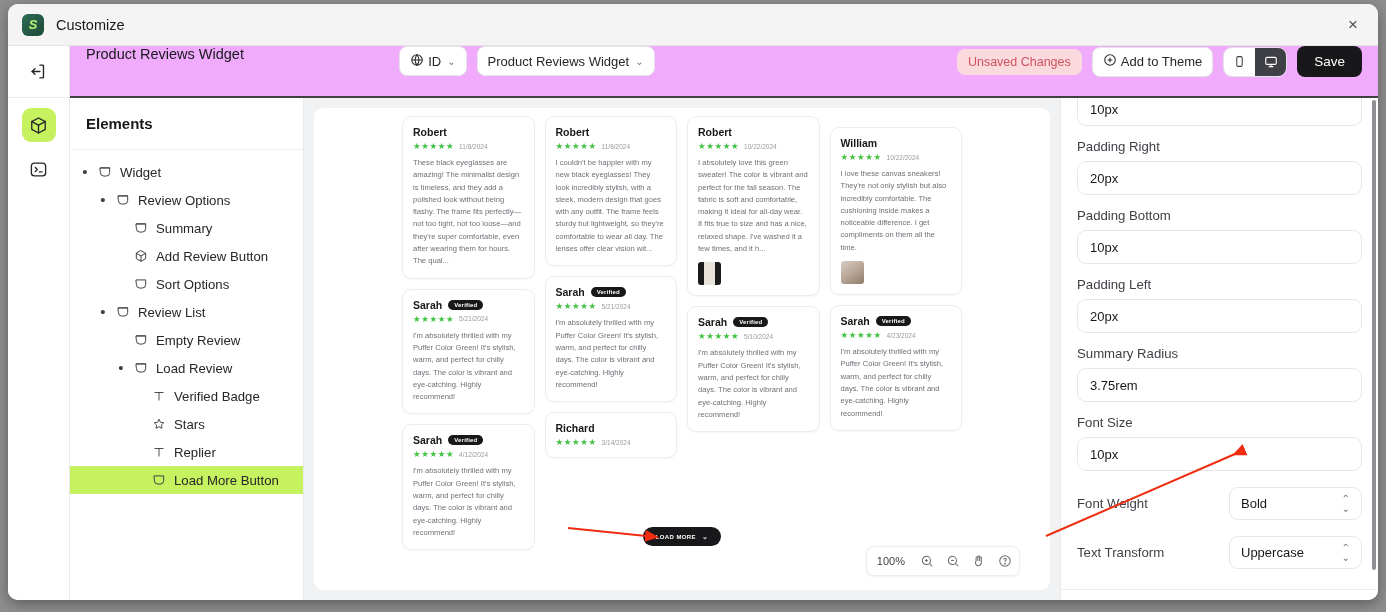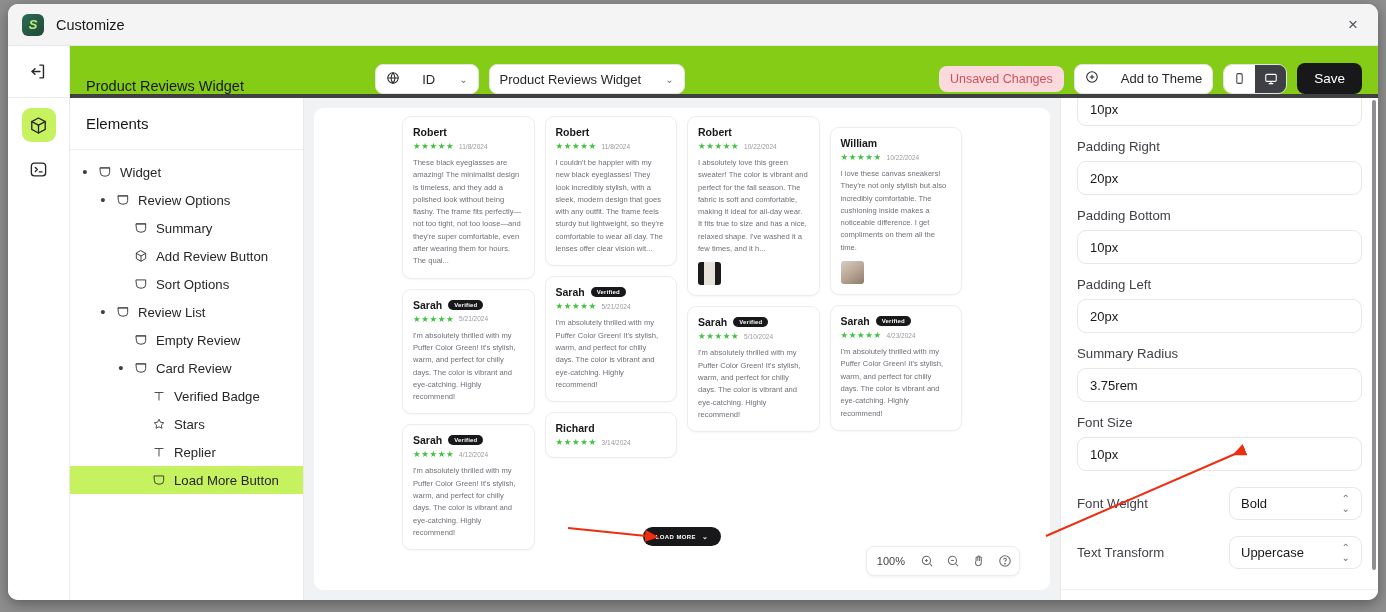--- a/index.html
+++ b/index.html
@@ -66,31 +66,31 @@
   }
   .rail-btn.active { background: #c5f25e; }
   .rail-icon svg { display: block; }
 
   
   .main { flex: 1; display: flex; flex-direction: column; min-width: 0; }
 
   
   .toolbar {
     height: 52px; flex: 0 0 52px;
-    border-bottom: 4px solid #404040;
-    display: flex; align-items: flex-end;
+    border-bottom: 2px solid #404040;
+    display: flex; align-items: flex-start;
     padding: 0 16px; gap: 8px;
-    background: #84cc16;
+    background: #f0abfc;
   }
   .doc-title { font-size: 14.5px; color: #18181b; }
   .tb-center { margin-left: auto; margin-right: auto; display: flex; gap: 10px; align-items: center; }
   .tb-right { margin-left: auto; display: flex; gap: 10px; align-items: center; }
   .pill {
     height: 30px; border: 1px solid #e4e4e7; border-radius: 8px;
-    background: #fff; display: inline-flex; align-items: center; gap: 22px;
+    background: #fff; display: inline-flex; align-items: center; gap: 4px;
     padding: 0 10px; font-size: 13px; color: #27272a; cursor: pointer;
     white-space: nowrap;
   }
   .pill .chev { color: #71717a; font-size: 10px; margin-left: 2px; }
   .badge-unsaved {
     background: #fadadd; color: #d0515f; font-size: 12.5px;
     border-radius: 8px; padding: 6px 11px; white-space: nowrap;
   }
   .seg {
     display: inline-flex; border: 1px solid #e4e4e7; border-radius: 9px; overflow: hidden;
@@ -111,21 +111,21 @@
   .workspace { flex: 1; display: flex; min-height: 0; }
 
   
   .tree-panel {
     width: 234px; flex: 0 0 234px;
     border-right: 1px solid #e9e9ec;
     background: #fff; display: flex; flex-direction: column;
   }
   .tree-head {
     height: 52px; display: flex; align-items: center; padding: 0 16px;
-    font-size: 15px; font-weight: normal; color: #18181b;
+    font-size: 15px; font-weight: bold; color: #18181b;
     border-bottom: 1px solid #efeff1;
   }
   .tree-list { padding: 8px 0; overflow: hidden; }
   .tree-row {
     display: flex; align-items: center; gap: 7px;
     height: 28px; font-size: 13.2px; color: #27272a; cursor: pointer;
     padding-right: 8px;
   }
   .tree-row.selected { background: #c5f25e; }
   .tw { width: 10px; flex: 0 0 10px; display: flex; align-items: center; justify-content: center;
@@ -396,21 +396,21 @@
                 <span>Empty Review</span>
               </div>
               <div class="tree-row" style="padding-left: 46px;">
                 <span class="tw">•</span>
                 <span class="tree-ico">
                   <svg width="14" height="14" viewBox="0 0 24 24" fill="none" stroke="#3f3f46" stroke-width="1.7" stroke-linecap="round" stroke-linejoin="round">
                     <path d="M4 5h16v8a6 6 0 0 1-6 6h-4a6 6 0 0 1-6-6z"></path>
                     <path d="M4 5h16"></path>
                   </svg>
                 </span>
-                <span>Card Review</span>
+                <span>Load Review</span>
               </div>
               <div class="tree-row" style="padding-left: 64px;">
                 <span class="tw"></span>
                 <span class="tree-ico">
                   <svg width="14" height="14" viewBox="0 0 24 24" fill="none" stroke="#3f3f46" stroke-width="1.6" stroke-linecap="round">
                     <path d="M5 6h14"></path>
                     <path d="M12 6v13"></path>
                   </svg>
                 </span>
                 <span>Verified Badge</span>

